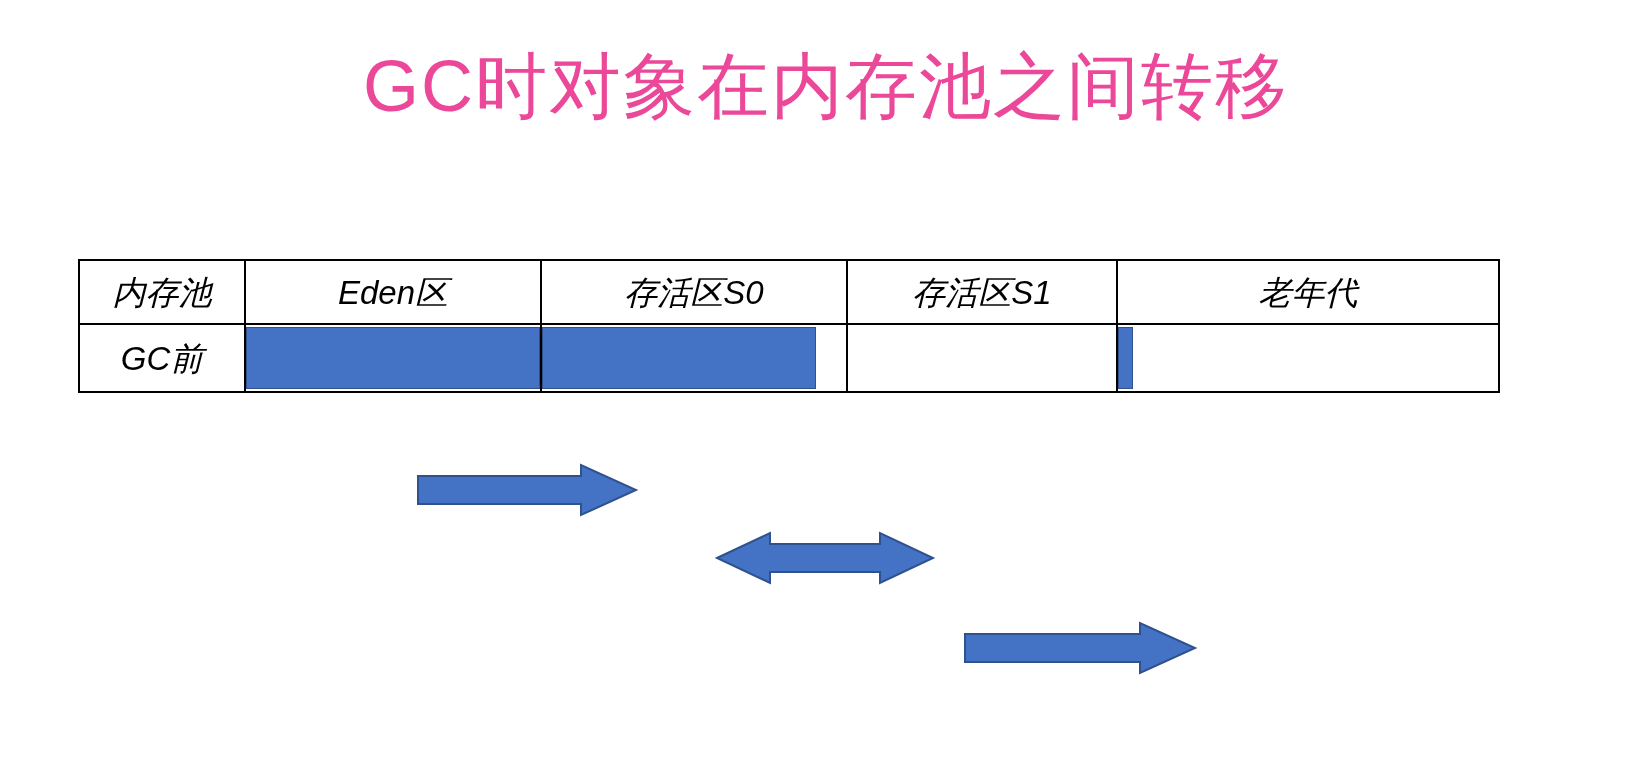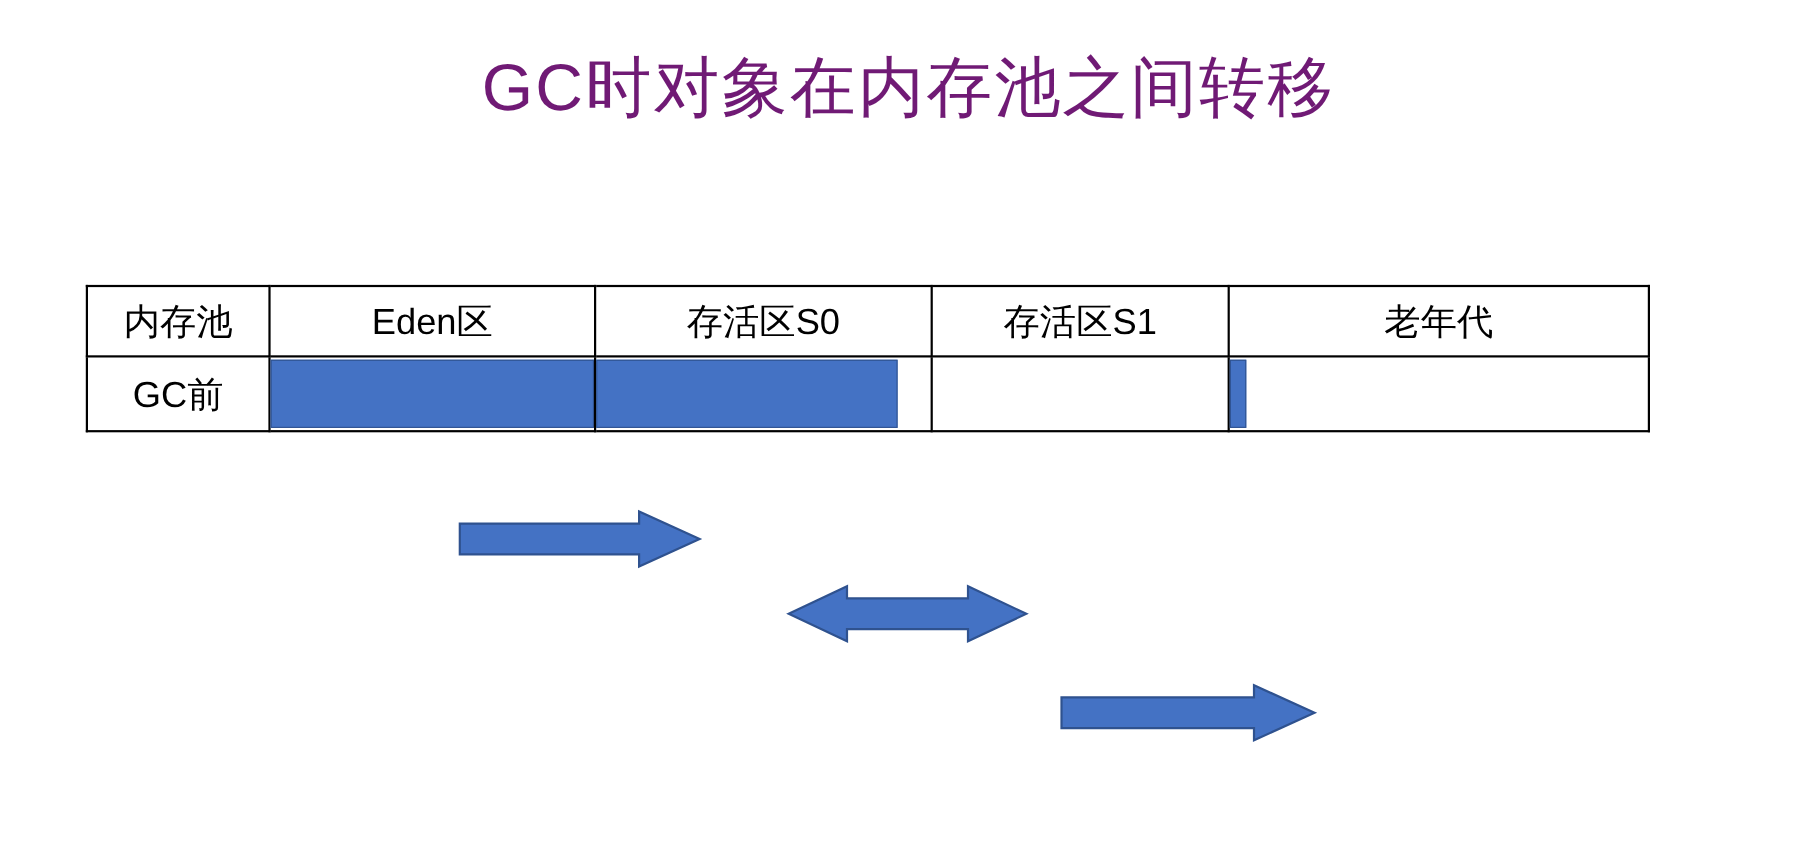--- a/index.html
+++ b/index.html
@@ -16,43 +16,44 @@
     color: #000000;
   }
 
   
   #slide-title {
     position: absolute;
     left: 0;
     top: 48px;
     width: 1652px;
     text-align: center;
-    font-size: 60px;
+    font-size: 72px;
     line-height: 1.08;
     font-weight: 400;
     letter-spacing: 2px;
-    color: #701a75;
+    color: #ec4899;
     white-space: nowrap;
   }
 
   
   #memory-table {
     position: absolute;
     left: 78px;
     top: 259px;
     width: 1420px;
     border-collapse: collapse;
     table-layout: fixed;
   }
   #memory-table td {
     border: 2px solid #000000;
     padding: 0;
     height: 64px;
     vertical-align: middle;
     position: relative;
+    font-style: italic;
   }
   #memory-table .hdr-cell,
   #memory-table .rowlabel-cell {
     text-align: center;
     font-size: 33px;
     line-height: 1;
     white-space: nowrap;
   }
   #memory-table tr.header-row td { height: 62px; }
   #memory-table tr.data-row td { height: 66px; }

